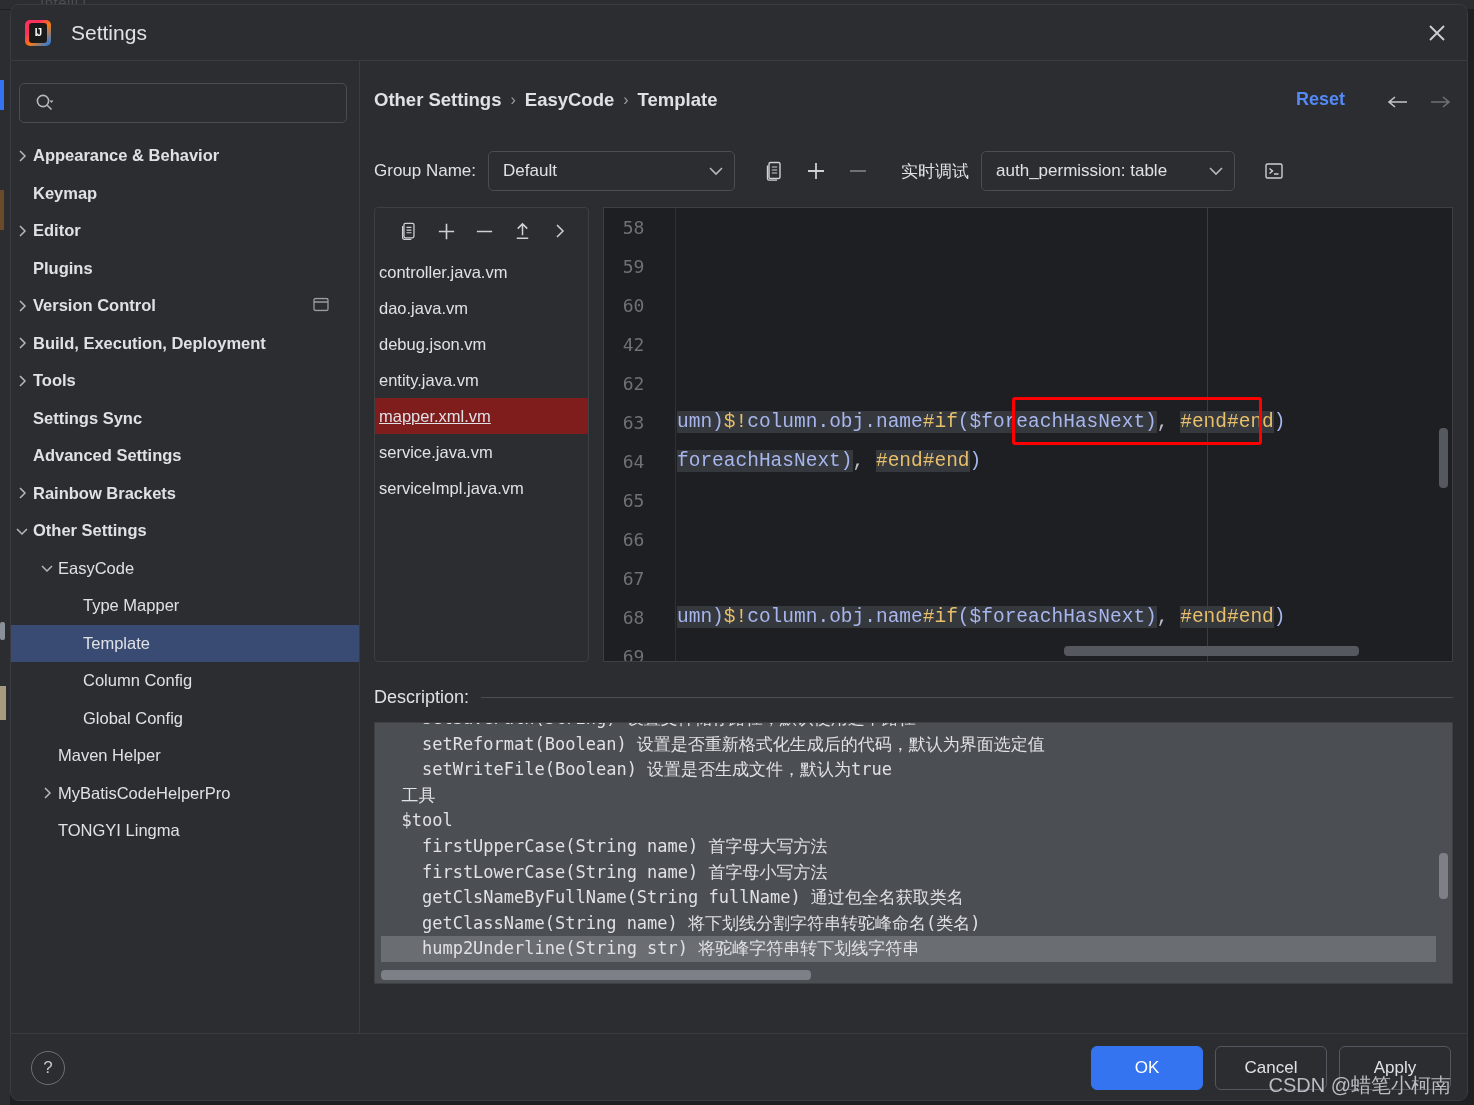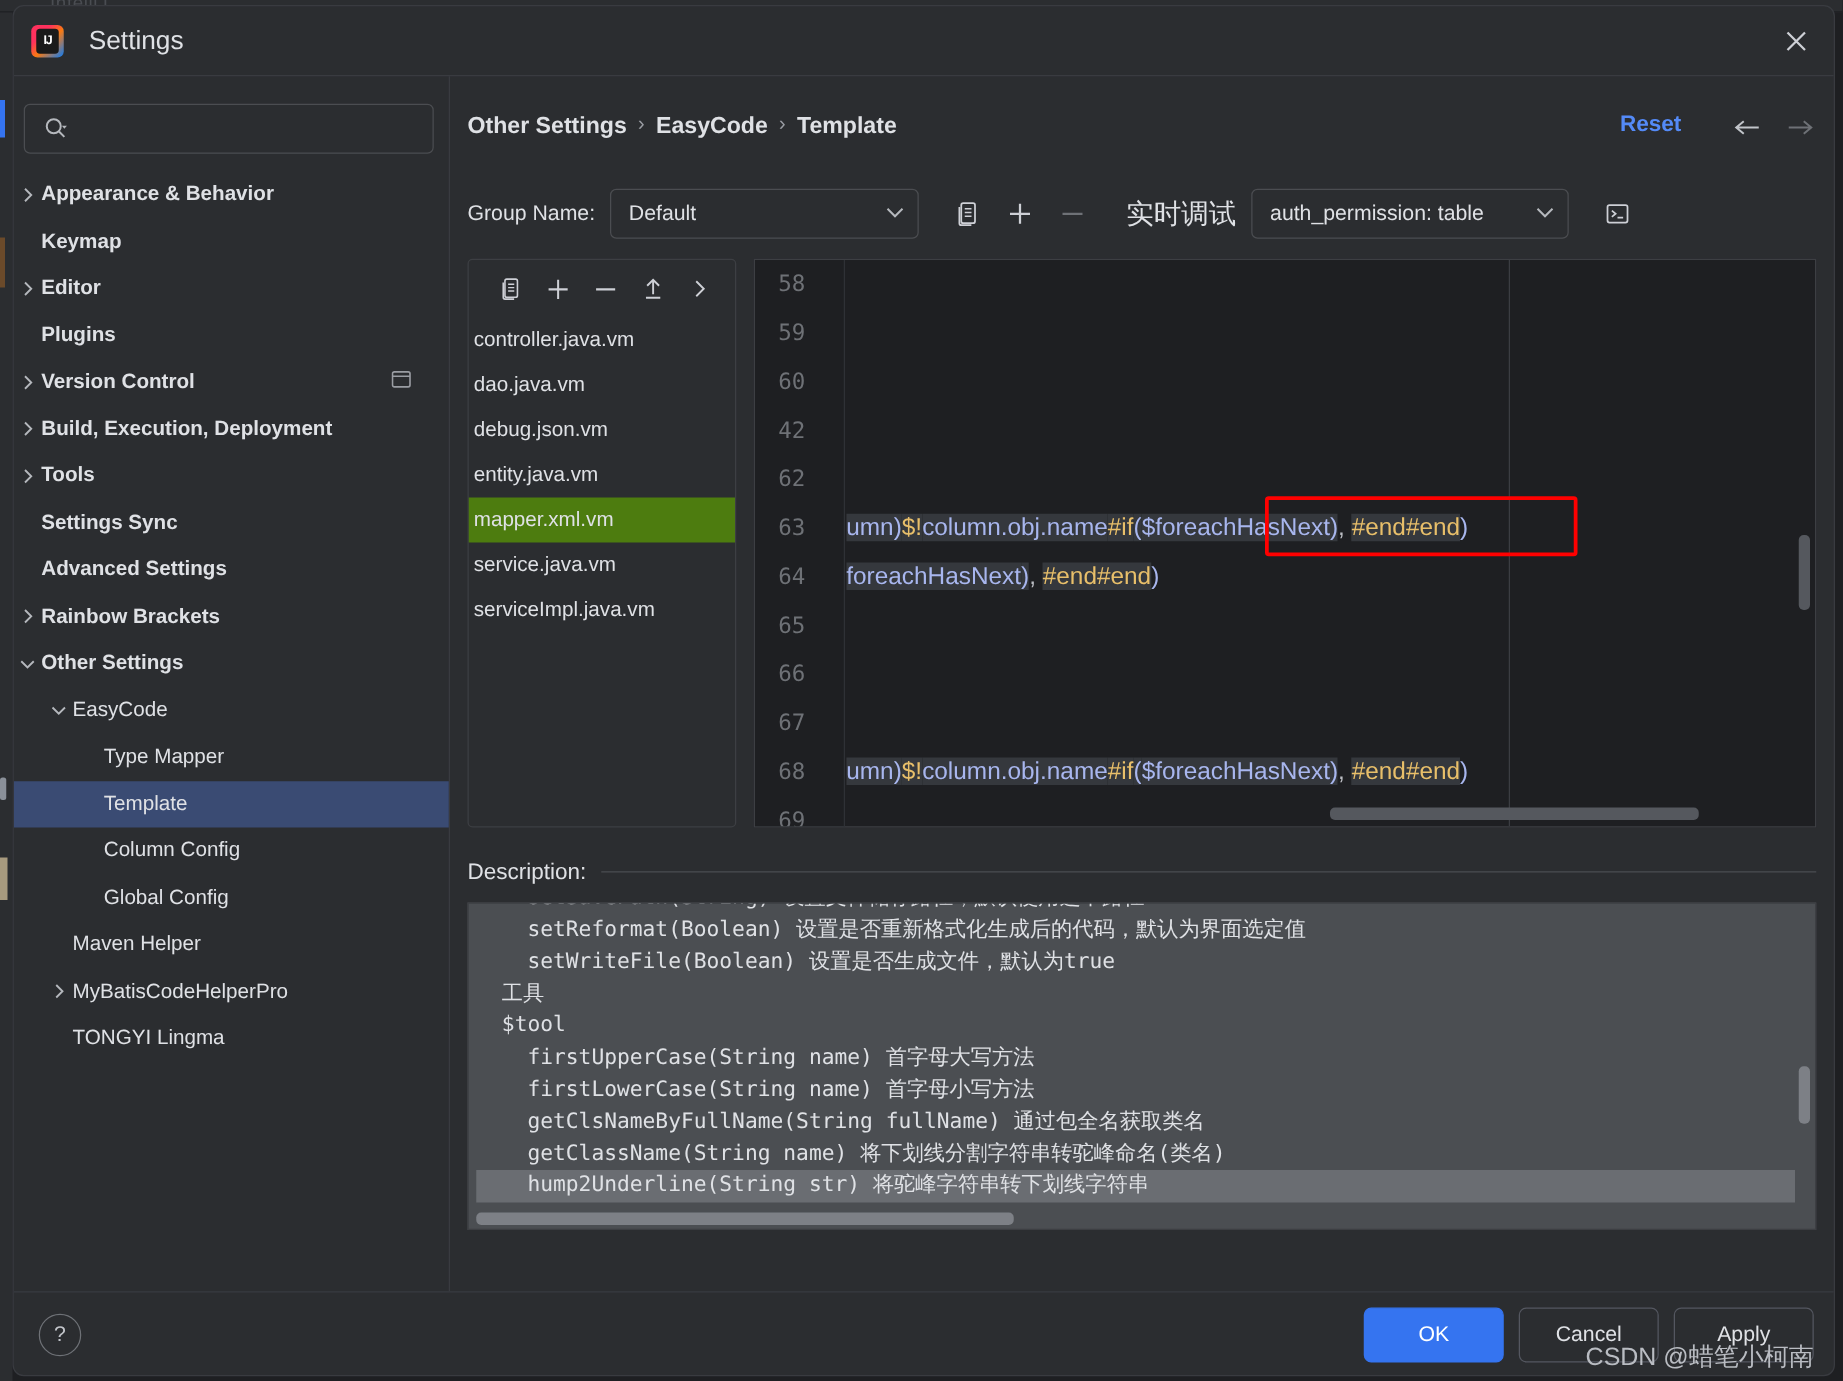--- a/index.html
+++ b/index.html
@@ -158,21 +158,21 @@
   .combo .val { font-size: 17px; color: #dfe1e5; white-space: nowrap; }
   .combo .caret { margin-left: auto; padding-left: 14px; color: #b5b8bd; }
   .combo-group { width: 247px; }
   .combo-debug { width: 254px; }
   .tb-icon {
     width: 34px; height: 34px; margin-left: 8px;
     display: flex; align-items: center; justify-content: center;
     cursor: pointer; color: #ced0d6;
   }
   .tb-icon.dim { color: #6e7176; cursor: default; }
-  .debug-label { font-size: 22px; color: #dfe1e5; margin: 0 12px 0 26px; white-space: nowrap; }
+  .debug-label { font-size: 17px; color: #dfe1e5; margin: 0 12px 0 26px; white-space: nowrap; }
 
   
   .main-split {
     display: flex; margin-top: 14px; height: 455px;
   }
   .file-pane {
     width: 215px; flex: none;
     border: 1px solid #3d3f43; border-radius: 4px;
     background: #2b2d30; display: flex; flex-direction: column;
   }
@@ -181,41 +181,41 @@
   }
   .ft-icon {
     width: 30px; height: 30px; display: flex; align-items: center; justify-content: center;
     color: #ced0d6; cursor: pointer;
   }
   .file-list { flex: 1; }
   .file-row {
     height: 36px; display: flex; align-items: center; padding-left: 4px;
     font-size: 16.5px; color: #dfe1e5; cursor: pointer;
   }
-  .file-row.selected { background: #4d7c0f; }
+  .file-row.selected { background: #7f1d1d; text-decoration: underline; }
 
   .editor-wrap {
     flex: 1; margin-left: 14px; position: relative;
     border: 1px solid #3d3f43; background: #1e1f22; overflow: hidden;
   }
   .gutter {
     position: absolute; left: 0; top: 0; bottom: 0; width: 72px;
     background: #1e1f22; border-right: 1px solid #2f3136;
   }
   .gutter .ln {
     height: 39px; line-height: 39px; text-align: center; padding-right: 12px;
     color: #6e7176; font-family: "DejaVu Sans Mono", monospace; font-size: 18px;
   }
   .code-area {
     position: absolute; left: 73px; right: 0; top: 0; bottom: 0;
     overflow: hidden;
   }
   .code-line {
     height: 39px; line-height: 39px; white-space: pre;
-    font-family: Liberation Sans, sans-serif; font-size: 19.5px;
+    font-family: Liberation Mono, monospace; font-size: 19.5px;
   }
   .hl { background: #35383d; }
   .c-plain { color: #bcbec4; }
   .c-var   { color: #a8b6ee; }
   .c-dir   { color: #e8bf6a; }
   .c-dollar{ color: #e8bf6a; }
   .c-paren { color: #a8b6ee; }
   .guide {
     position: absolute; left: 530px; top: 0; bottom: 0; width: 1px;
     background: #3b3d42;

